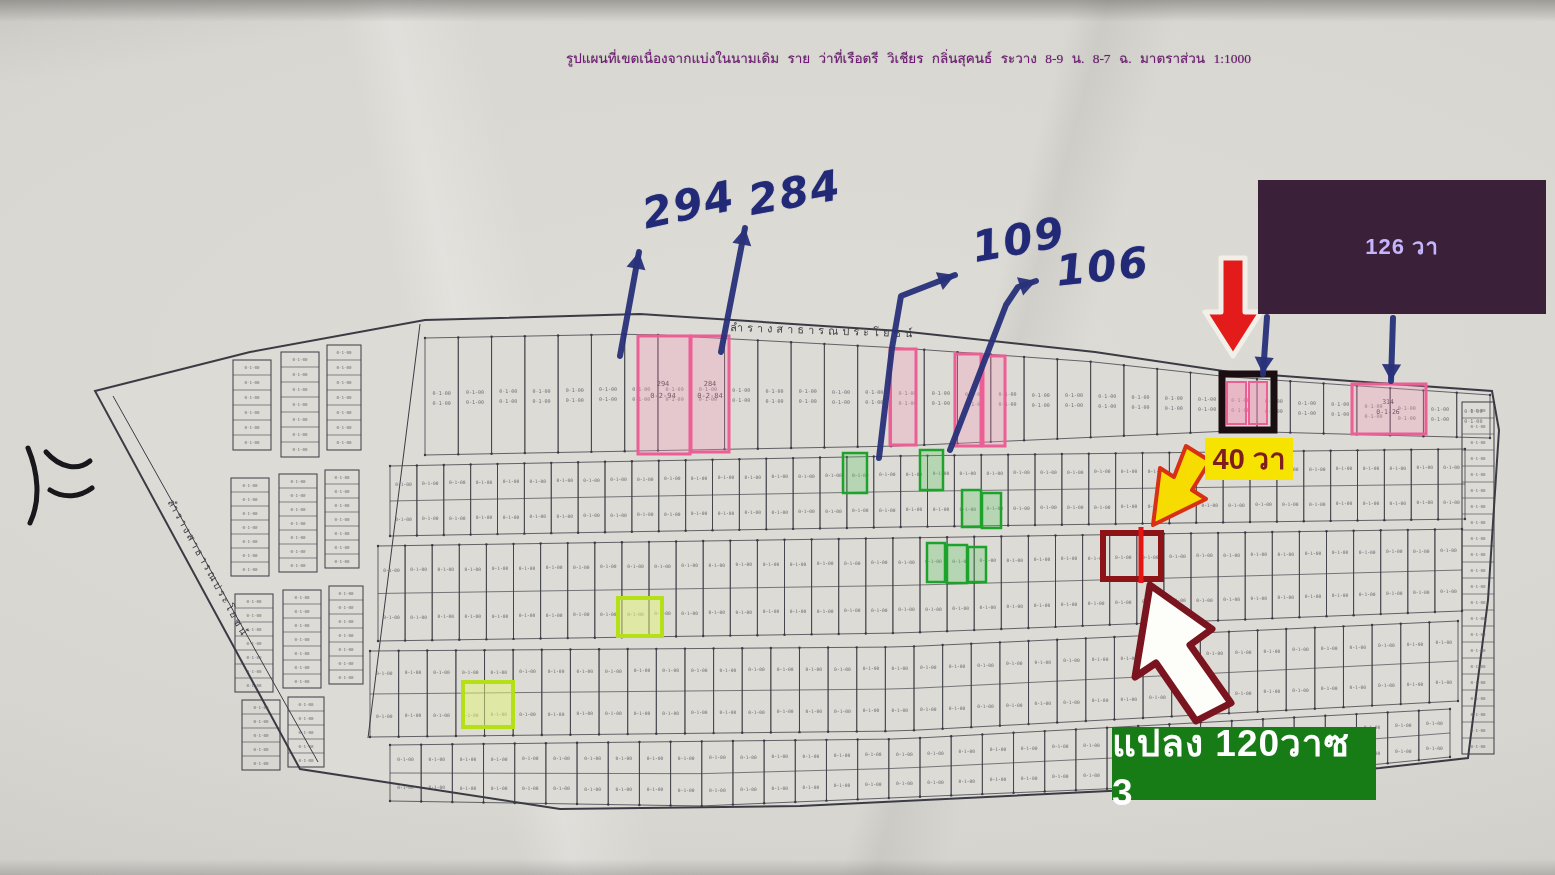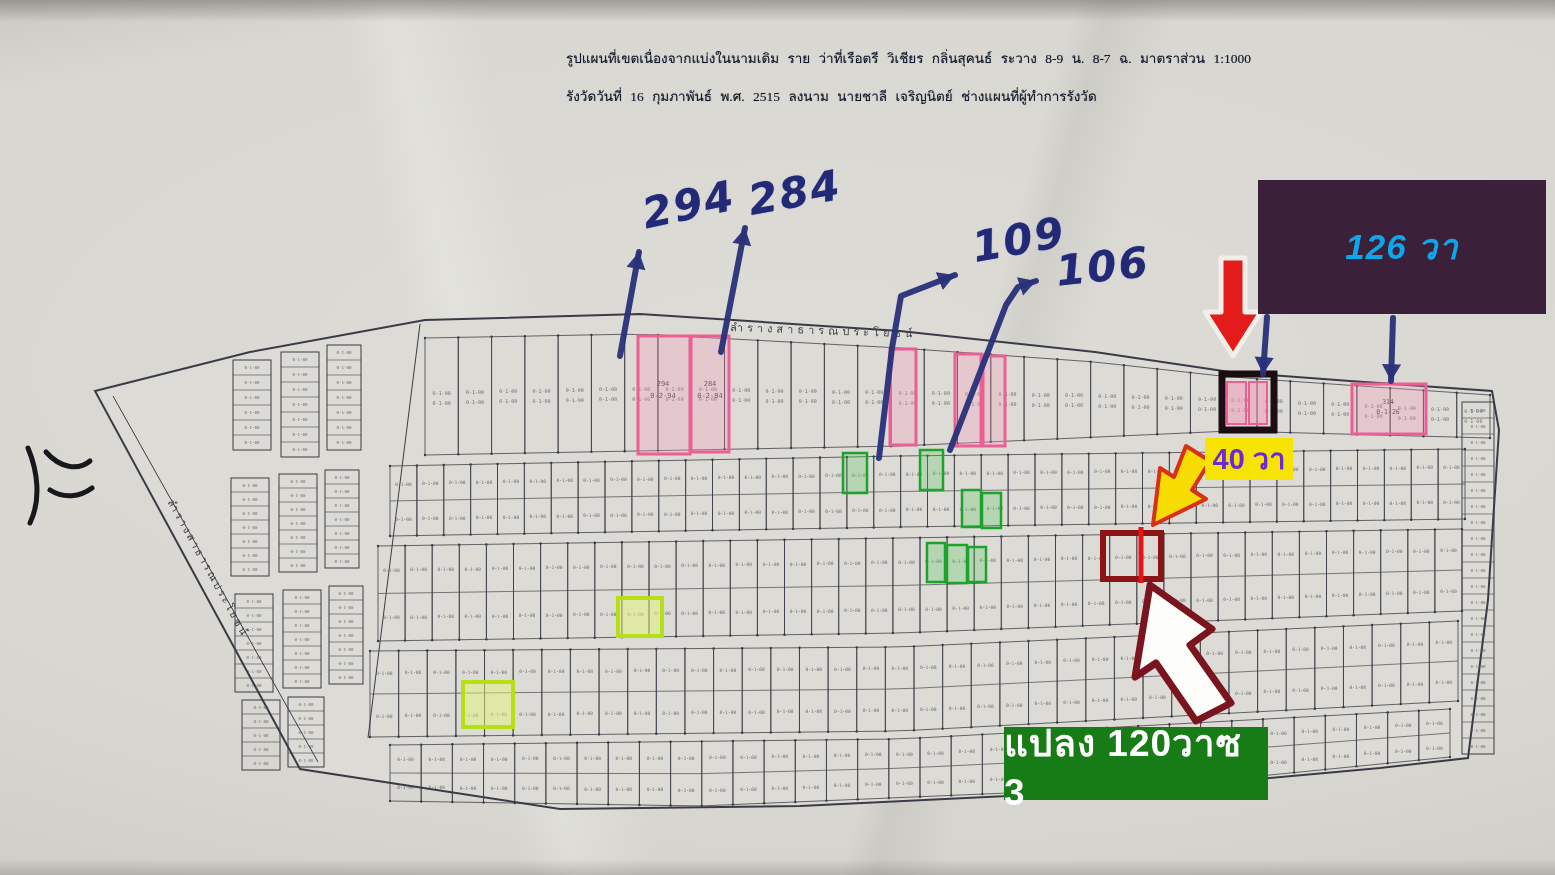--- a/index.html
+++ b/index.html
@@ -8,34 +8,34 @@
   .paper{position:absolute;inset:0;
     background:
       linear-gradient(to bottom, rgba(110,109,105,.55), rgba(110,109,105,0) 22px),
       linear-gradient(to top, rgba(105,104,100,.30), rgba(105,104,100,0) 16px),
       linear-gradient(105deg, rgba(0,0,0,0) 60%, rgba(0,0,0,.055) 62%, rgba(0,0,0,0) 66%),
       linear-gradient(78deg, rgba(255,255,255,0) 30%, rgba(255,255,255,.22) 33%, rgba(255,255,255,0) 38%),
       linear-gradient(170deg, rgba(0,0,0,.06) 0%, rgba(0,0,0,0) 8%),
       radial-gradient(130% 95% at 52% 42%, #dddcd6 0%, #d7d6d0 55%, #cbcac5 82%, #b4b3af 100%);
   }
   svg#plan{position:absolute;left:0;top:0;}
-  .header{position:absolute;left:566px;top:40px;width:600px;color:#0f172a;
+  .header{position:absolute;left:566px;top:40px;width:600px;color:#701a75;
           font-family:"Liberation Serif",serif;font-size:13.5px;line-height:38px;
           text-shadow:0 0 1px rgba(40,40,45,.45);word-spacing:5px;white-space:nowrap;}
   .hand{position:absolute;color:#222a78;font-family:"DejaVu Sans",sans-serif;
         font-weight:bold;font-style:italic;font-size:42px;letter-spacing:2px;
         text-shadow:0 0 1px rgba(34,42,120,.6);}
   .dark-box{position:absolute;left:1258px;top:180px;width:288px;height:134px;
-        background:#3a2038;color:#0ea5e9;display:flex;flex-direction:column;
+        background:#3a2038;color:#c4b5fd;display:flex;flex-direction:column;
         align-items:center;justify-content:center;font-weight:bold;
-        font-size:35px;line-height:52px;letter-spacing:1px;font-style:italic;}
+        font-size:22px;line-height:52px;letter-spacing:1px;}
   .yellow-tag{position:absolute;left:1205px;top:438px;width:88px;height:42px;
-        background:#f6e400;color:#6d28d9;font-weight:bold;font-size:29px;
+        background:#f6e400;color:#7f1d1d;font-weight:bold;font-size:29px;
         display:flex;align-items:center;justify-content:center;}
-  .green-tag{position:absolute;left:1004px;top:727px;width:264px;height:73px;
+  .green-tag{position:absolute;left:1112px;top:727px;width:264px;height:73px;
         background:#177c15;color:#fff;font-weight:bold;font-size:37px;
         display:flex;align-items:center;justify-content:flex-end;letter-spacing:1px;}
 </style>
 </head>
 <body>
 
 <div class="stage">
   <div class="paper"></div>
 
   <svg id="plan" width="1555" height="875" viewBox="0 0 1555 875">
@@ -1368,21 +1368,20 @@
         <path d="M1186 446 L1210 461 L1192 490 L1206 499 L1153 525 L1160 468 L1174 477 Z" fill="#f6dc00" stroke="#d83015" stroke-width="4" stroke-linejoin="round"></path>
         <path d="M1150 585 L1212 629 L1190 645 L1231 703 L1196 721 L1156 663 L1135 677 Z" fill="#fdfdfa" stroke="#7a141f" stroke-width="7" stroke-linejoin="round"></path>
         <path d="M28 448 C38 472 41 500 30 523" fill="none" stroke="#17171c" stroke-width="5" stroke-linecap="round"></path>
         <path d="M46 452 C60 468 78 471 90 461" fill="none" stroke="#17171c" stroke-width="5" stroke-linecap="round"></path>
         <path d="M50 490 C64 499 80 497 92 488" fill="none" stroke="#17171c" stroke-width="5" stroke-linecap="round"></path>
       </g>
     </svg>
 
   <div class="header">
     <div>รูปแผนที่เขตเนื่องจากแบ่งในนามเดิม ราย ว่าที่เรือตรี วิเชียร กลิ่นสุคนธ์ ระวาง 8-9 น. 8-7 ฉ. มาตราส่วน 1:1000</div>
-    <div>รังวัดวันที่ 16 กุมภาพันธ์ พ.ศ. 2515 ลงนาม นายชาลี เจริญนิตย์ ช่างแผนที่ผู้ทำการรังวัด</div>
   </div>
 
   <div class="hand" style="left:642px;top:180px;transform:rotate(-12deg)">294</div>
   <div class="hand" style="left:748px;top:168px;transform:rotate(-10deg)">284</div>
   <div class="hand" style="left:972px;top:215px;transform:rotate(-10deg)">109</div>
   <div class="hand" style="left:1056px;top:242px;transform:rotate(-6deg)">106</div>
 
   <div class="dark-box">
     <div>126 วา</div>
   </div>

